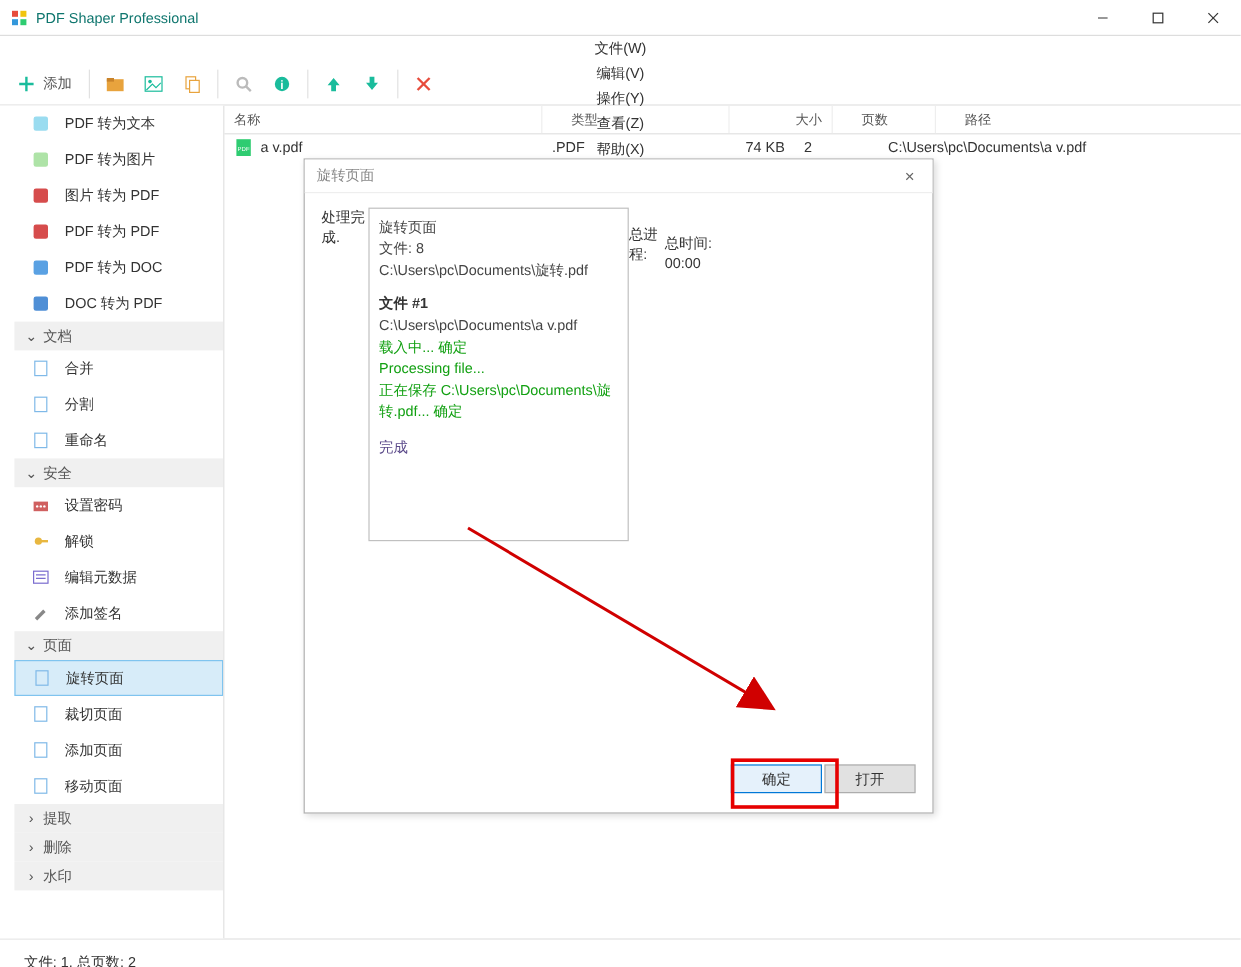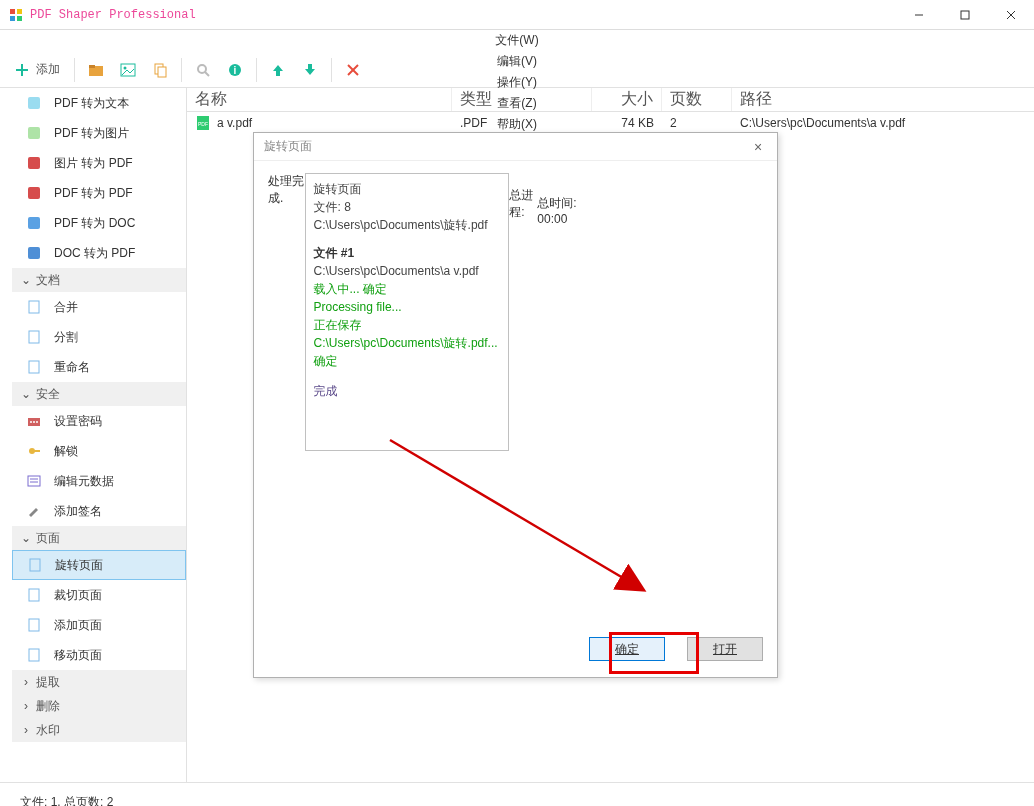--- a/index.html
+++ b/index.html
@@ -1,40 +1,40 @@
 <!DOCTYPE html>
 <html><head>
 <meta charset="utf-8">
 <style>
   * { box-sizing: border-box; margin: 0; padding: 0; font-family: "Microsoft YaHei", "Segoe UI", sans-serif; }
   body { width: 1034px; height: 806px; overflow: hidden; background: #fff; font-size: 12px; color: #333; position: relative; }
   
   .titlebar { height: 30px; display: flex; align-items: center; border-bottom: 1px solid #ddd; background: #fff; }
   .titlebar-icon { width: 16px; height: 16px; margin: 0 6px 0 8px; display: inline-flex; }
-  .titlebar-title { flex: 1; font-size: 12px; color: #ec4899; font-family: Liberation Mono, monospace; }
+  .titlebar-title { flex: 1; font-size: 12px; color: #0f766e; }
   .winbtn { width: 46px; height: 30px; display: flex; align-items: center; justify-content: center; color: #333; }
   
   .menubar { height: 22px; display: flex; align-items: center; padding: 0 4px; background: #fff; font-size: 12px; flex-direction: column; }
   .menubar span { padding: 2px 8px; }
   
   .toolbar { height: 36px; display: flex; align-items: center; padding: 0 6px; border-bottom: 1px solid #e1e1e1; background: #fff; gap: 2px; }
   .tb-btn { display: flex; align-items: center; justify-content: center; width: 30px; height: 30px; border-radius: 2px; }
   .tb-btn.add { width: auto; padding: 0 8px; gap: 6px; color: #555; }
   .tb-sep { width: 1px; height: 24px; background: #e1e1e1; margin: 0 4px; }
   
   .main { display: flex; height: calc(100% - 30px - 22px - 36px - 24px); }
   .sidebar { width: 187px; border-right: 1px solid #e1e1e1; overflow-y: auto; background: #fff; display:flex; flex-direction:column;padding-left:12px;}
   .side-item { display: flex; align-items: center; height: 30px; padding: 0 10px 0 14px; gap: 12px; color: #333; font-size: 12px; }
   .side-item.selected { background: #d7ecf9; border: 1px solid #7fc4ef; }
   .side-section { display: flex; align-items: center; height: 24px; padding: 0 8px; background: #f0f0f0; color: #555; font-size: 12px; gap: 4px;}
   .side-section .chev { width:12px; text-align:center; }
   .filler{flex:1;}
   
   .content { flex: 1; display: flex; flex-direction: column; }
-  .col-headers { display: flex; height: 24px; border-bottom: 1px solid #e1e1e1; align-items: center; font-size: 16px; color:#555;}
+  .col-headers { display: flex; height: 24px; border-bottom: 1px solid #e1e1e1; align-items: center; font-size: 11px; color:#555;gap:16px;}
   .ch { padding: 0 8px; border-right: 1px solid #eee; height:100%; display:flex; align-items:center;}
   .ch.name{width:265px;} .ch.type{width:140px;} .ch.size{width:70px; justify-content:flex-end;} .ch.pages{width:70px;} .ch.path{flex:1; border-right:none;}
   .file-row{display:flex; height:22px; align-items:center; font-size:12px;}
   .fr{padding:0 8px;}
   .fr.name{width:265px; display:flex; align-items:center; gap:6px;} .fr.type{width:140px;} .fr.size{width:70px; text-align:right;} .fr.pages{width:70px;} .fr.path{flex:1;}
   
   .statusbar { height: 39px; border-top: 1px solid #e1e1e1; display:flex; align-items:center; padding:0 20px; font-size:12px; color:#333;}
   
   
   .dialog { position: absolute; left: 253px; top: 132px; width: 525px; height: 546px; background: #fff; border: 1px solid #b0b0b0; box-shadow: 2px 2px 6px rgba(0,0,0,0.15); display:flex; flex-direction:column; }
@@ -43,21 +43,21 @@
   .dlg-body { flex:1; padding: 12px 14px 10px; display:flex; flex-direction:row; font-size:12px; color:#333;}
   .dlg-body .status{margin-bottom:12px;}
   .logbox { border:1px solid #c0c0c0; height:278px; padding:6px 8px; font-size:12px; overflow:auto; line-height:1.5; }
   .logbox .hdr{color:#444;}
   .logbox .bold{font-weight:bold; margin-top:10px;}
   .logbox .green{color:#11a011;}
   .logbox .done{color:#5b4a8a; margin-top:12px;}
   .prog-lbl{margin-top:14px;}
   .progress{height:16px; background:#12b512; margin-top:6px;}
   .time-lbl{margin-top:22px;}
-  .dlg-buttons{margin-top:auto; display:flex; justify-content:flex-start; gap:22px; padding-bottom:6px;text-decoration:underline;}
+  .dlg-buttons{margin-top:auto; display:flex; justify-content:flex-start; gap:2px; padding-bottom:6px;}
   .dlg-btn{width:76px; height:24px; border:1px solid #adadad; background:#e1e1e1; font-size:12px; display:flex; align-items:center; justify-content:center;}
   .dlg-btn.primary{border:1px solid #0078d7; background:#e5f1fb;}
   .highlight-rect{position:absolute; border:3px solid #e60000; pointer-events:none;}
   
   
   .arrow { position:absolute; left:380px; top:430px; width:280px; height:170px; pointer-events:none; }
   
   
   .ic { display:inline-flex; width:16px; height:16px; align-items:center; justify-content:center; }
   .ic svg{width:16px;height:16px;}

